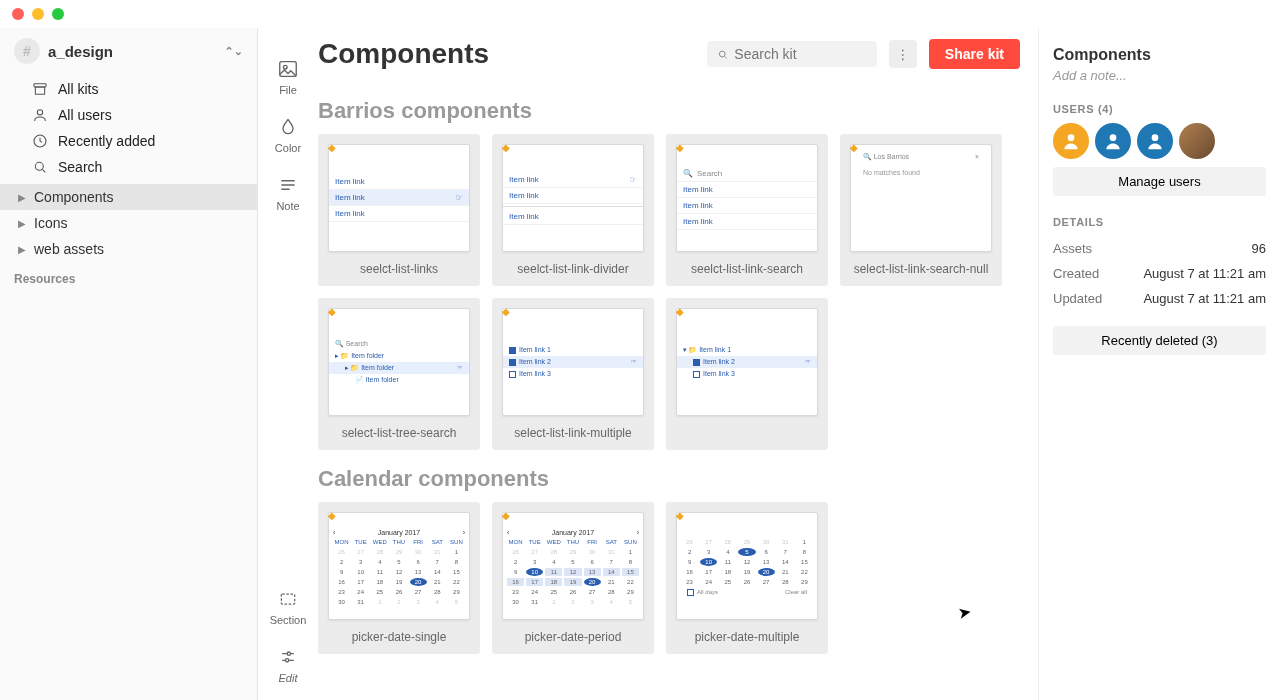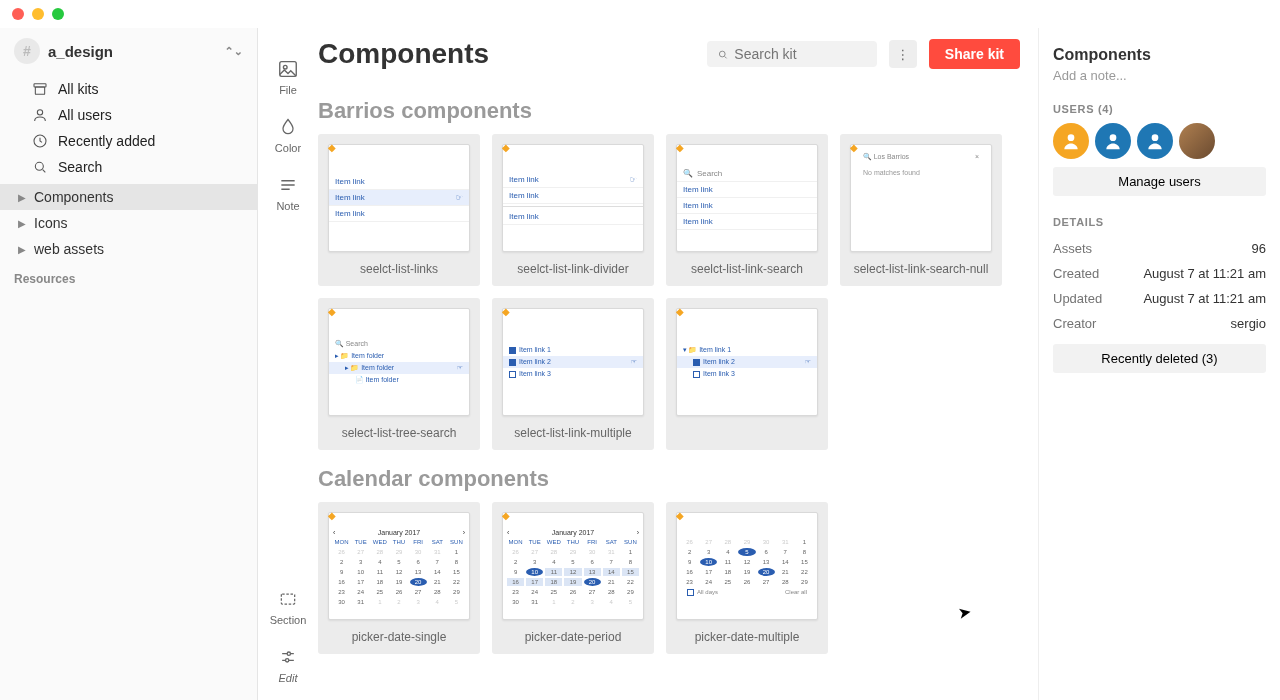--- a/index.html
+++ b/index.html
@@ -83,21 +83,21 @@
 .mock-tree-row.ind1{ padding-left:16px;}
 .mock-tree-row.ind2{ padding-left:26px;}
 .mock-tree-row.hl{ background:#e7eefc;}
 .mock-check{ display:inline-block; width:7px;height:7px;border:1px solid #2a5db0; margin-right:3px; vertical-align:middle;}
 .mock-check.on{ background:#2a5db0;}
 .mock-foot{ display:flex; justify-content:space-between; font-size:6px; color:#888; padding:3px 6px;}
 
 
 .inspector { width:242px; border-left:1px solid #eee; padding:18px 14px; font-size:13px; background:#fff;}
 .insp-title{ font-weight:700; font-size:16px; margin-bottom:4px;}
-.insp-note{ color:#9a9a9a; margin-bottom:20px; cursor:text;}
+.insp-note{ color:#9a9a9a; margin-bottom:20px; cursor:text;font-style:italic;}
 .insp-sub{ font-size:11px; letter-spacing:0.06em; color:#888; font-weight:700; margin-bottom:8px;}
 .avatars{ display:flex; gap:6px; margin-bottom:8px;}
 .avatar{ width:36px;height:36px;border-radius:50%; background:#1f77b4; display:flex;align-items:center;justify-content:center;}
 .avatar.y{ background:#f5a623;}
 .avatar svg{ width:20px;height:20px; color:#fff;}
 .avatar.img{ background:linear-gradient(135deg,#b08050,#6a4a30);}
 .insp-btn{ display:block; width:100%; text-align:center; background:#f2f2f2; border:none; padding:7px; border-radius:3px; font-size:13px; cursor:pointer; margin-bottom:20px;}
 .detail-row{ display:flex; justify-content:space-between; padding:5px 0; font-size:13px; color:#333;}
 .detail-row .k{ color:#737373;}
 .cursor { position:absolute; left:958px; top:603px; font-size:16px; color:#000; transform:rotate(-10deg); pointer-events:none;}
@@ -579,24 +579,20 @@
             <span>96</span>
           </div>
         <div class="detail-row">
             <span class="k">Created</span>
             <span>August 7 at 11:21 am</span>
           </div>
         <div class="detail-row">
             <span class="k">Updated</span>
             <span>August 7 at 11:21 am</span>
           </div>
-        <div class="detail-row">
-            <span class="k">Creator</span>
-            <span>sergio</span>
-          </div>
-      </div>
-      <button class="insp-btn" style="margin-top:8px;">Recently deleted (3)</button>
+      </div>
+      <button class="insp-btn" style="margin-top:15px;">Recently deleted (3)</button>
     </aside>
   </div>
 
 </div>
 
 <div class="cursor">➤</div>
 
 </body></html>

